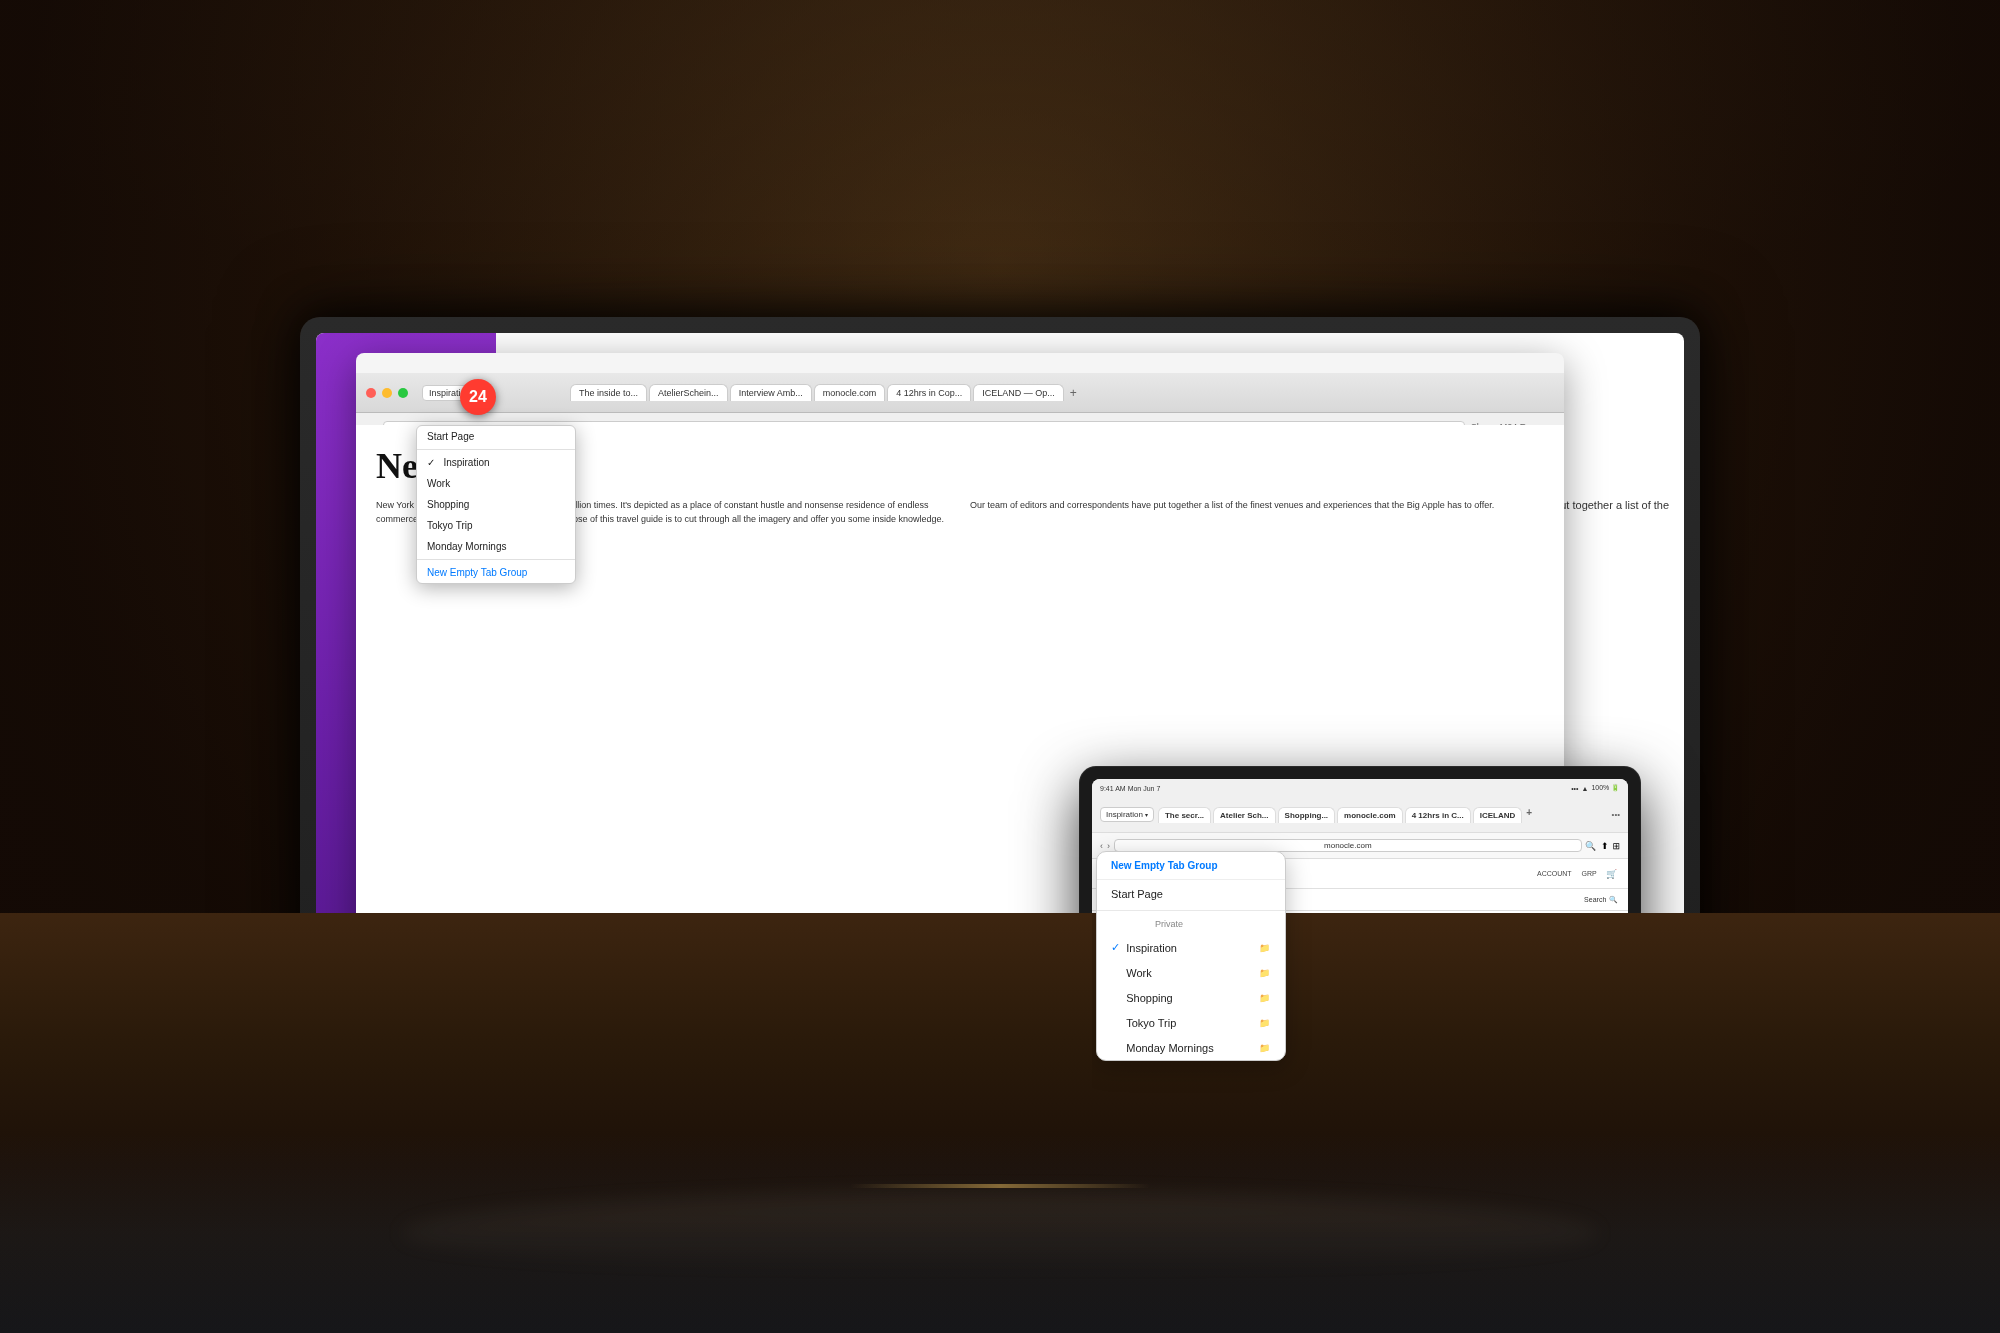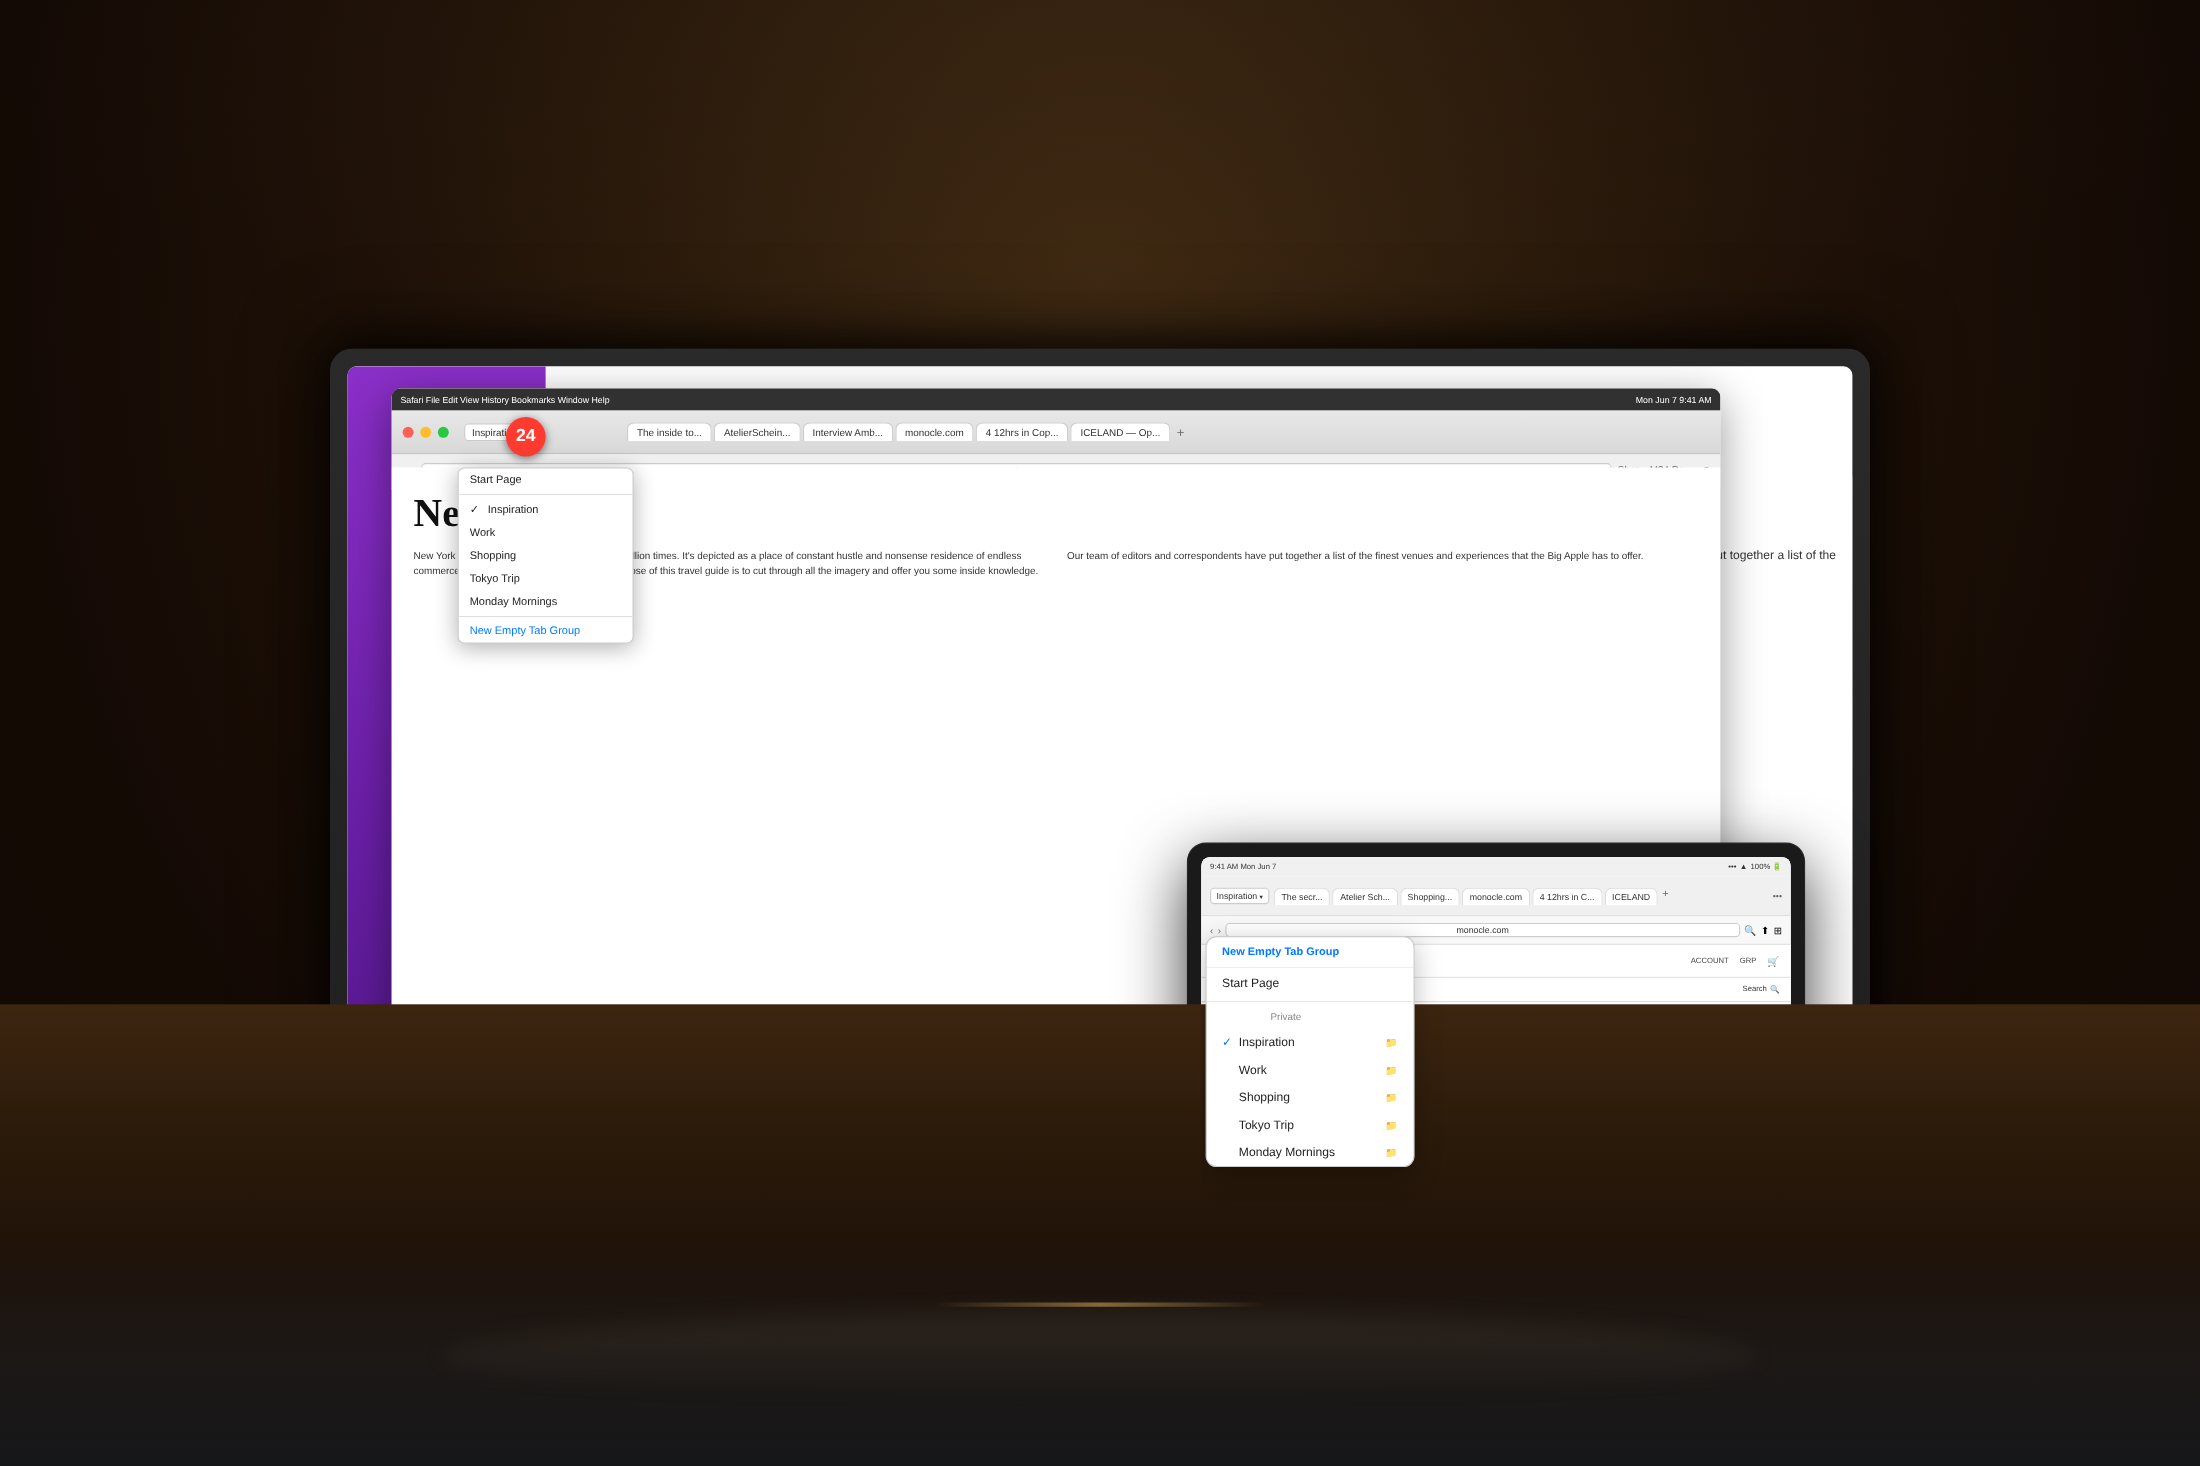--- a/index.html
+++ b/index.html
@@ -277,20 +277,21 @@
       gap: 4px;
       border-bottom: 1px solid #ddd;
     }
 
     .ipad-tabs {
       display: flex;
       align-items: flex-start;
       flex: 1;
       gap: 2px;
       overflow: hidden;
+      font-weight: bold;
     }
 
     .ipad-tab {
       background: #fff;
       border: 1px solid #ddd;
       border-bottom: none;
       border-radius: 6px 6px 0 0;
       padding: 3px 6px;
       font-size: 8px;
       color: #333;
@@ -421,24 +422,20 @@
           </div>
         </div>
 
         <div style="position:absolute;top:46px;left:144px;width:36px;height:36px;background:#ff3b30;border-radius:50%;display:flex;align-items:center;justify-content:center;font-size:16px;font-weight:700;color:#fff;z-index:5;box-shadow:0 2px 8px rgba(0,0,0,0.5);">
           <span>24</span>
         </div>
       </div>
 
       <div class="safari-mac">
 
-        <div class="mac-status-bar">
-          <span>Safari  File  Edit  View  History  Bookmarks  Window  Help</span>
-          <span>Mon Jun 7  9:41 AM</span>
-        </div>
 
         <div class="safari-mac-titlebar" style="margin-top:20px;">
           <span class="traffic-light tl-red"></span>
           <span class="traffic-light tl-yellow"></span>
           <span class="traffic-light tl-green"></span>
 
           <div style="display:flex;align-items:center;background:#fff;border:1px solid #ccc;border-radius:4px;padding:2px 6px;font-size:9px;color:#333;margin-left:8px;">
             <span>Inspiration</span>
             <span style="margin-left:3px;font-size:7px;">▾</span>
           </div>

